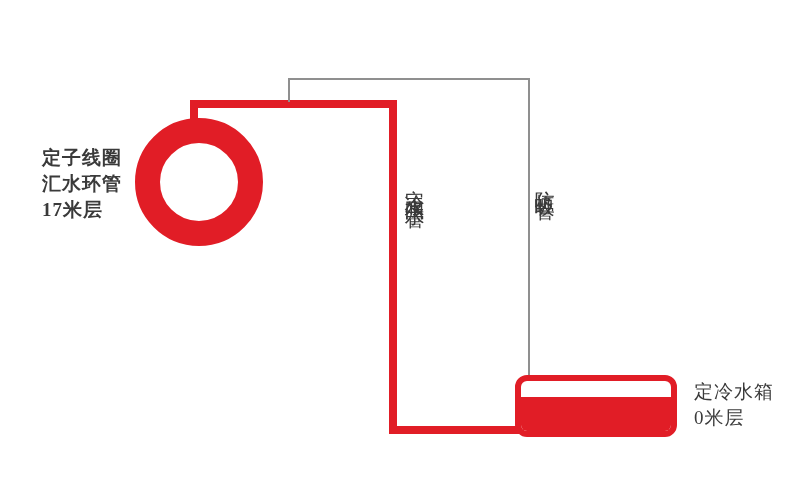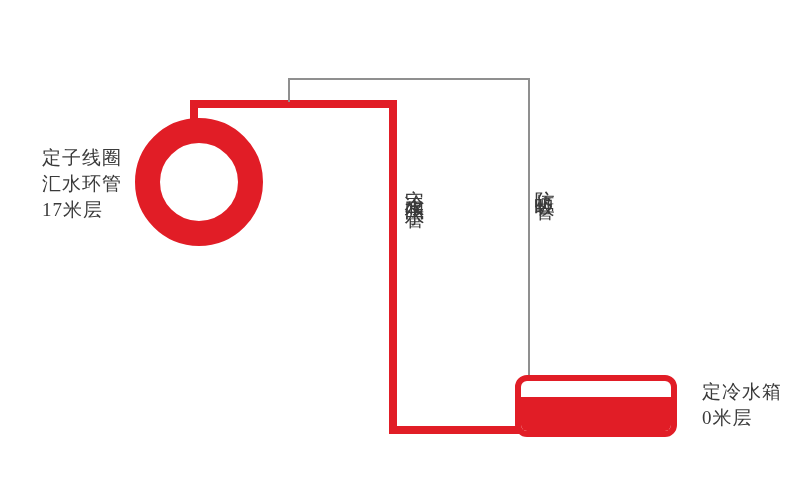--- a/index.html
+++ b/index.html
@@ -71,22 +71,22 @@
 
   
   .label {
     position: absolute;
     color: var(--text-color, #3a3a3a);
     font-size: 19px;
     line-height: 26px;
     white-space: pre-line;
     letter-spacing: 1px;
   }
-  .label-ring { left: 42px; top: 145px; }
-  .label-tank { left: 694px; top: 379px; margin-left: 8px; }
+  .label-ring { left: 42px; top: 145px; font-weight: bold; }
+  .label-tank { left: 694px; top: 379px; }
   .vlabel {
     position: absolute;
     color: var(--text-color, #3a3a3a);
     font-size: 20px;
     writing-mode: vertical-lr;
     text-orientation: upright;
     letter-spacing: 4px;
   }
   .label-return { left: 402px; top: 174px; }
   .label-siphon { left: 532px; top: 174px; }

